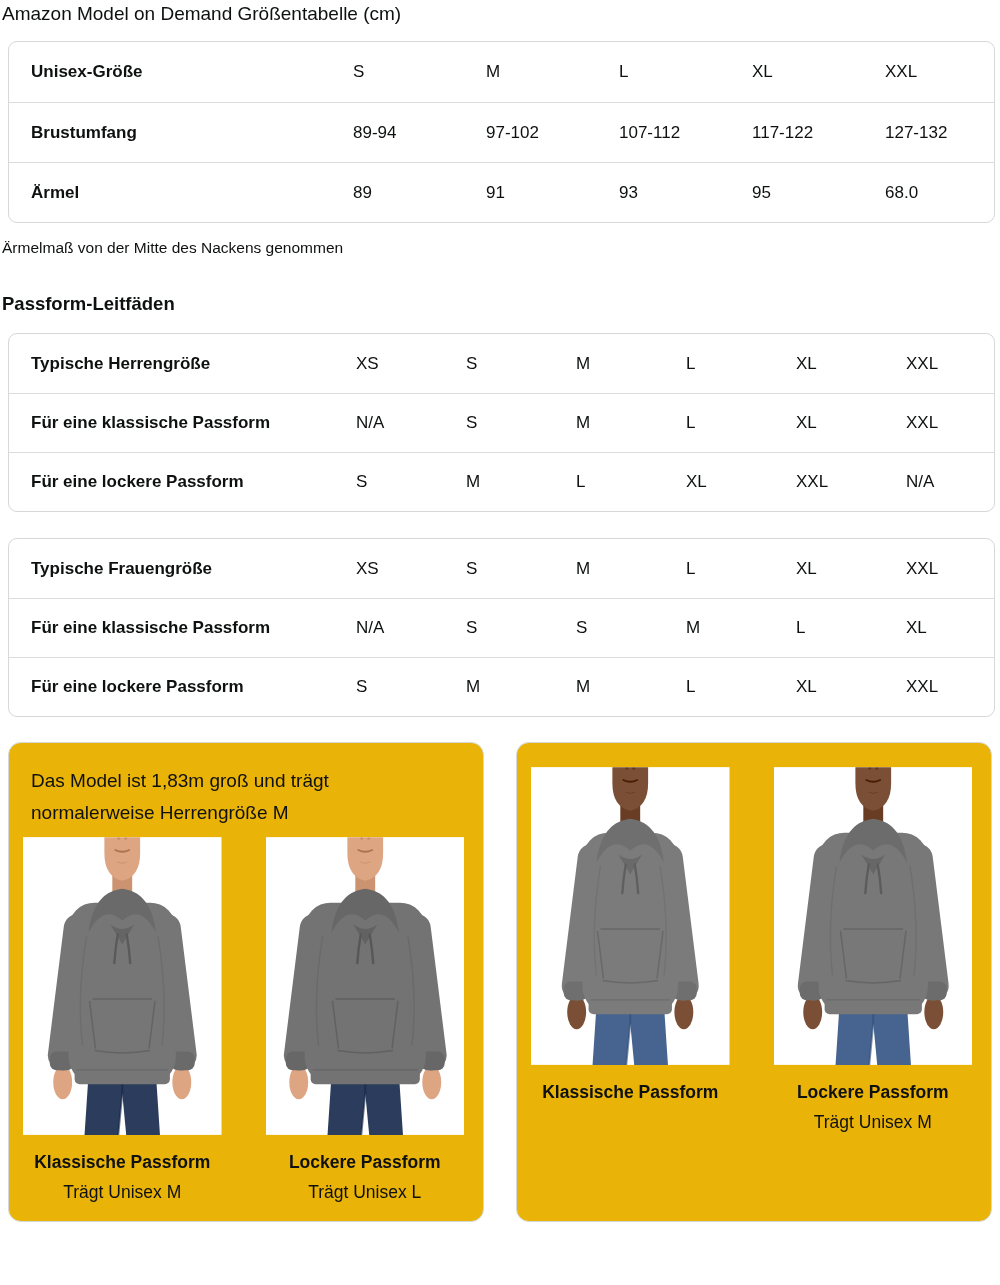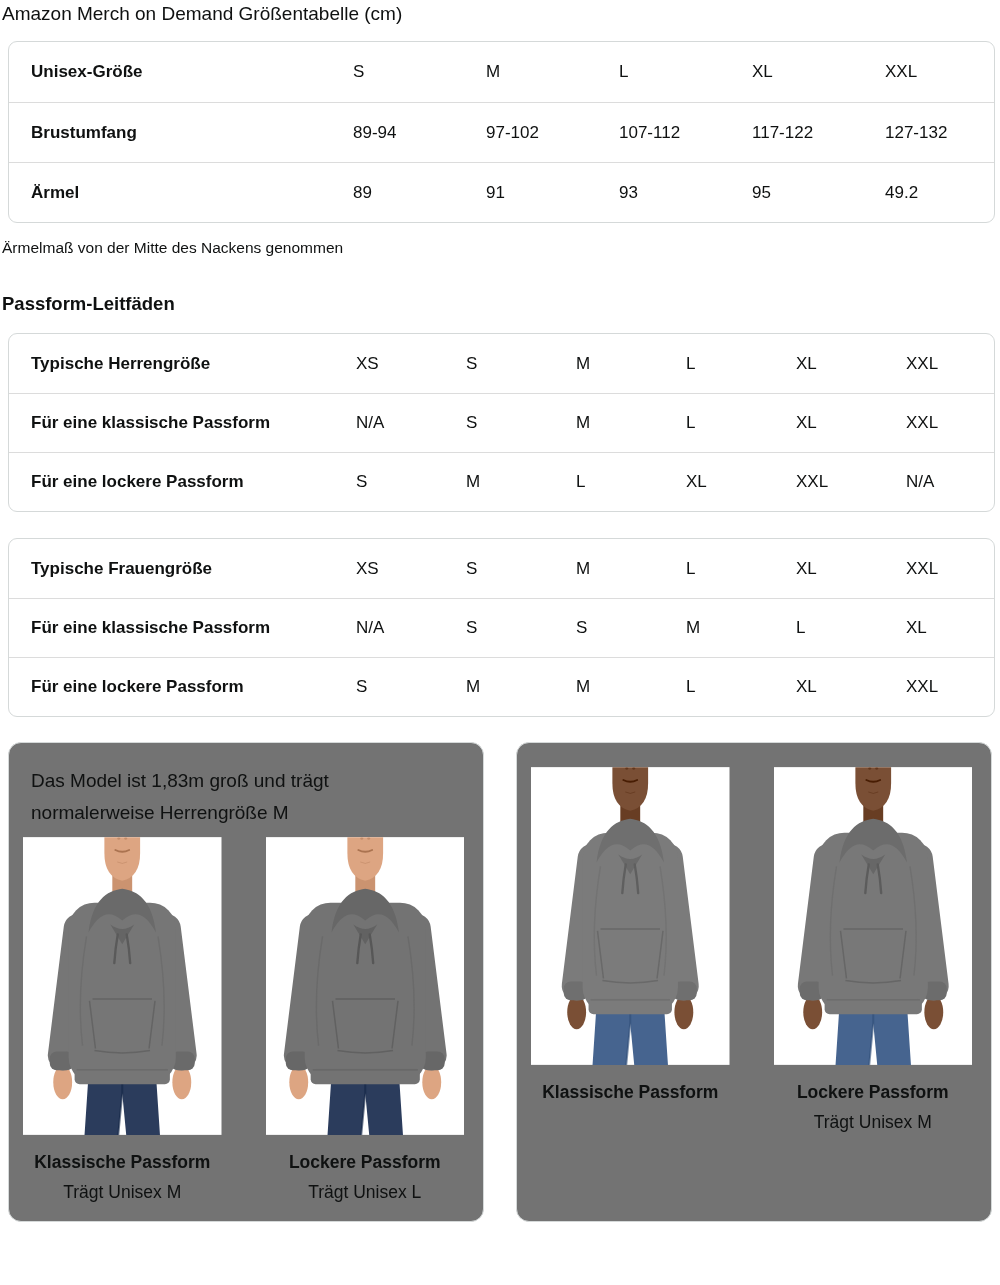--- a/index.html
+++ b/index.html
@@ -29,39 +29,39 @@
   .t1 .row{grid-template-columns:344px repeat(4,133px) 1fr; height:60px;}
   .t2 .row,.t3 .row{grid-template-columns:347px repeat(5,110px) 1fr;}
   .row + .row{border-top:1px solid var(--divider);}
   .cell{font-size:17px; line-height:22px; white-space:nowrap;}
   .cell.label{font-weight:700; padding-left:22px;}
   .note{font-size:15.5px; margin:15px 0 0 2px; line-height:20px;}
   .subhead{font-size:18.5px; font-weight:700; margin:34px 0 0 2px; line-height:24px;}
   .cards{display:flex; gap:32px; margin:25px 8px 0 8px;}
   .card{
     flex:1; border:1px solid var(--border); border-radius:13px;
-    padding:22px 17px 16px 12px; background:#737373;
+    padding:22px 17px 16px 12px; background:#eab308;
   }
   .card-heading{
     font-size:19px; line-height:32px; margin:0 0 6px 10px;
     max-width:375px; font-weight:400;
   }
   .figs{display:flex; justify-content:space-between; padding:0 2px;gap:44px;}
   figure{margin:0; width:49%; text-align:center;}
   .photo{width:100%; height:302px;}
   .photo svg{width:100%; height:302px; display:block;}
   .cap-fit{font-size:17.5px; font-weight:700; line-height:26px; margin-top:12px;}
   .cap-size{font-size:17.5px; line-height:26px; margin-top:4px;}
 </style>
 </head>
 <body>
 
 <div class="page">
 
-  <h1 class="title">Amazon Merch on Demand Größentabelle (cm)</h1>
+  <h1 class="title">Amazon Model on Demand Größentabelle (cm)</h1>
 
   <section class="tbl t1">
       <div class="row">
         <div class="cell label">Unisex-Größe</div>
         <div class="cell">S</div>
         <div class="cell">M</div>
         <div class="cell">L</div>
         <div class="cell">XL</div>
         <div class="cell">XXL</div>
       </div>
@@ -72,21 +72,21 @@
         <div class="cell">107-112</div>
         <div class="cell">117-122</div>
         <div class="cell">127-132</div>
       </div>
       <div class="row">
         <div class="cell label">Ärmel</div>
         <div class="cell">89</div>
         <div class="cell">91</div>
         <div class="cell">93</div>
         <div class="cell">95</div>
-        <div class="cell">49.2</div>
+        <div class="cell">68.0</div>
       </div>
     </section>
 
   <p class="note">Ärmelmaß von der Mitte des Nackens genommen</p>
 
   <h2 class="subhead">Passform-Leitfäden</h2>
 
   <section class="tbl t2">
       <div class="row">
         <div class="cell label">Typische Herrengröße</div>

